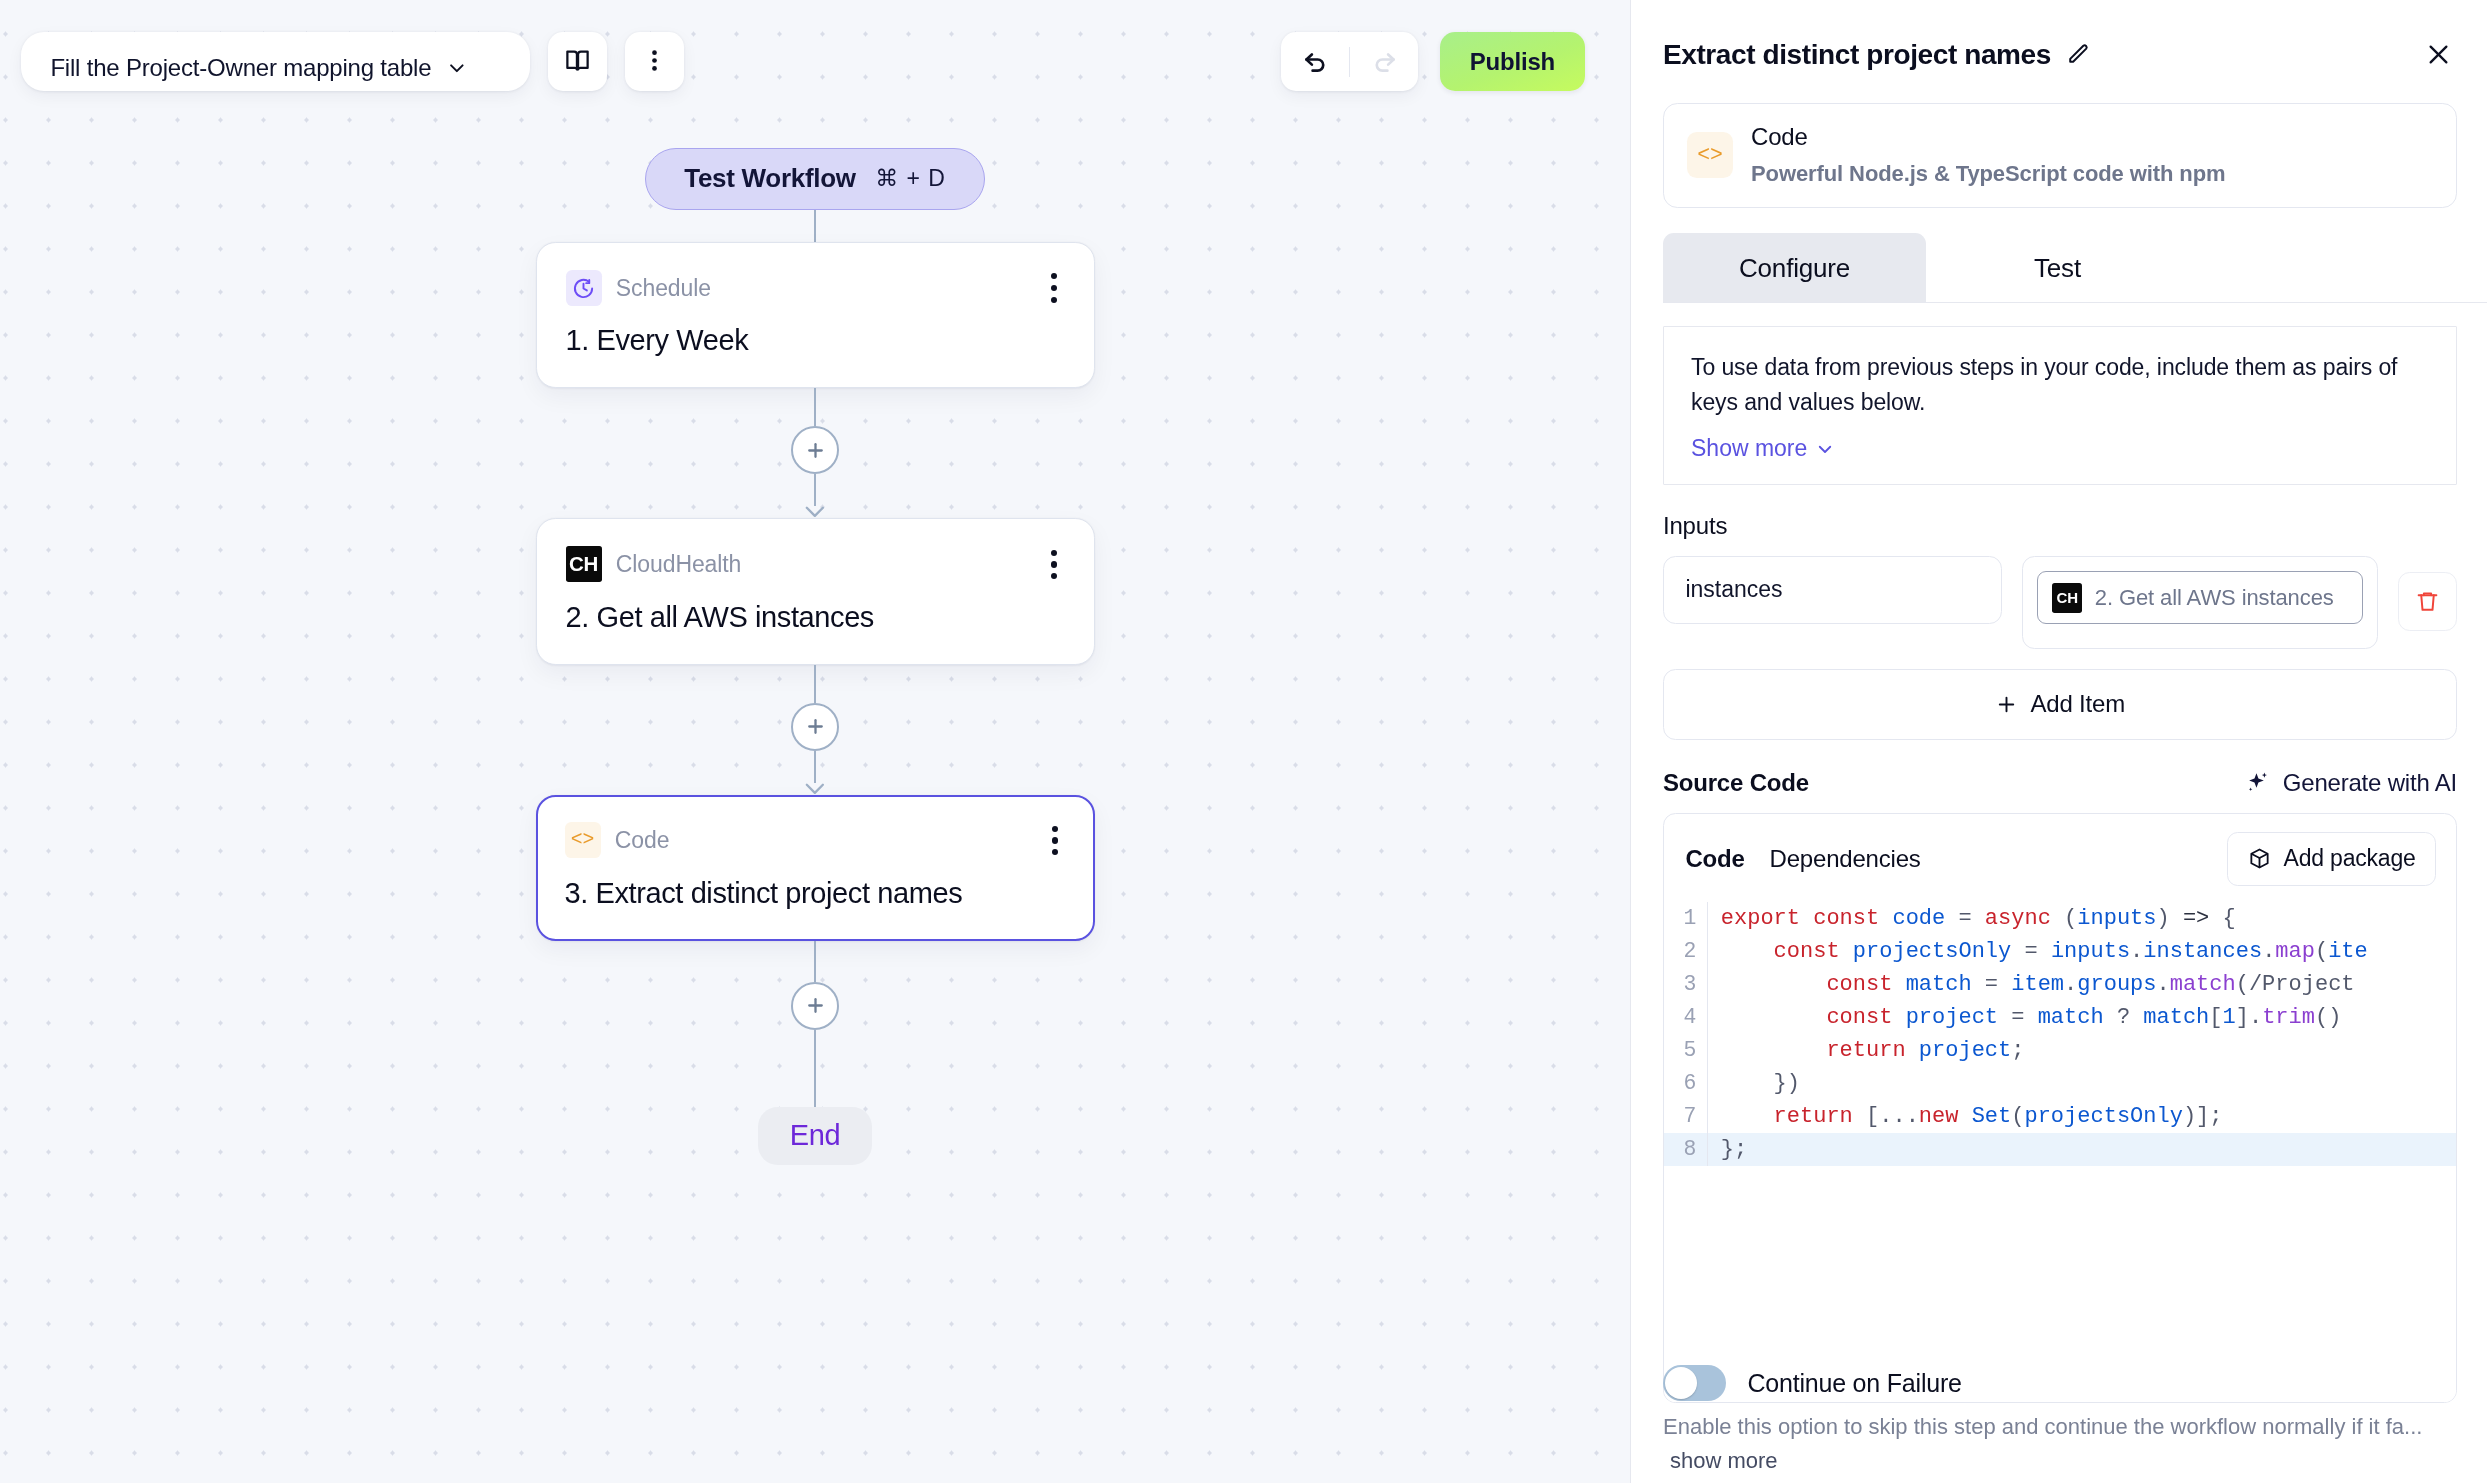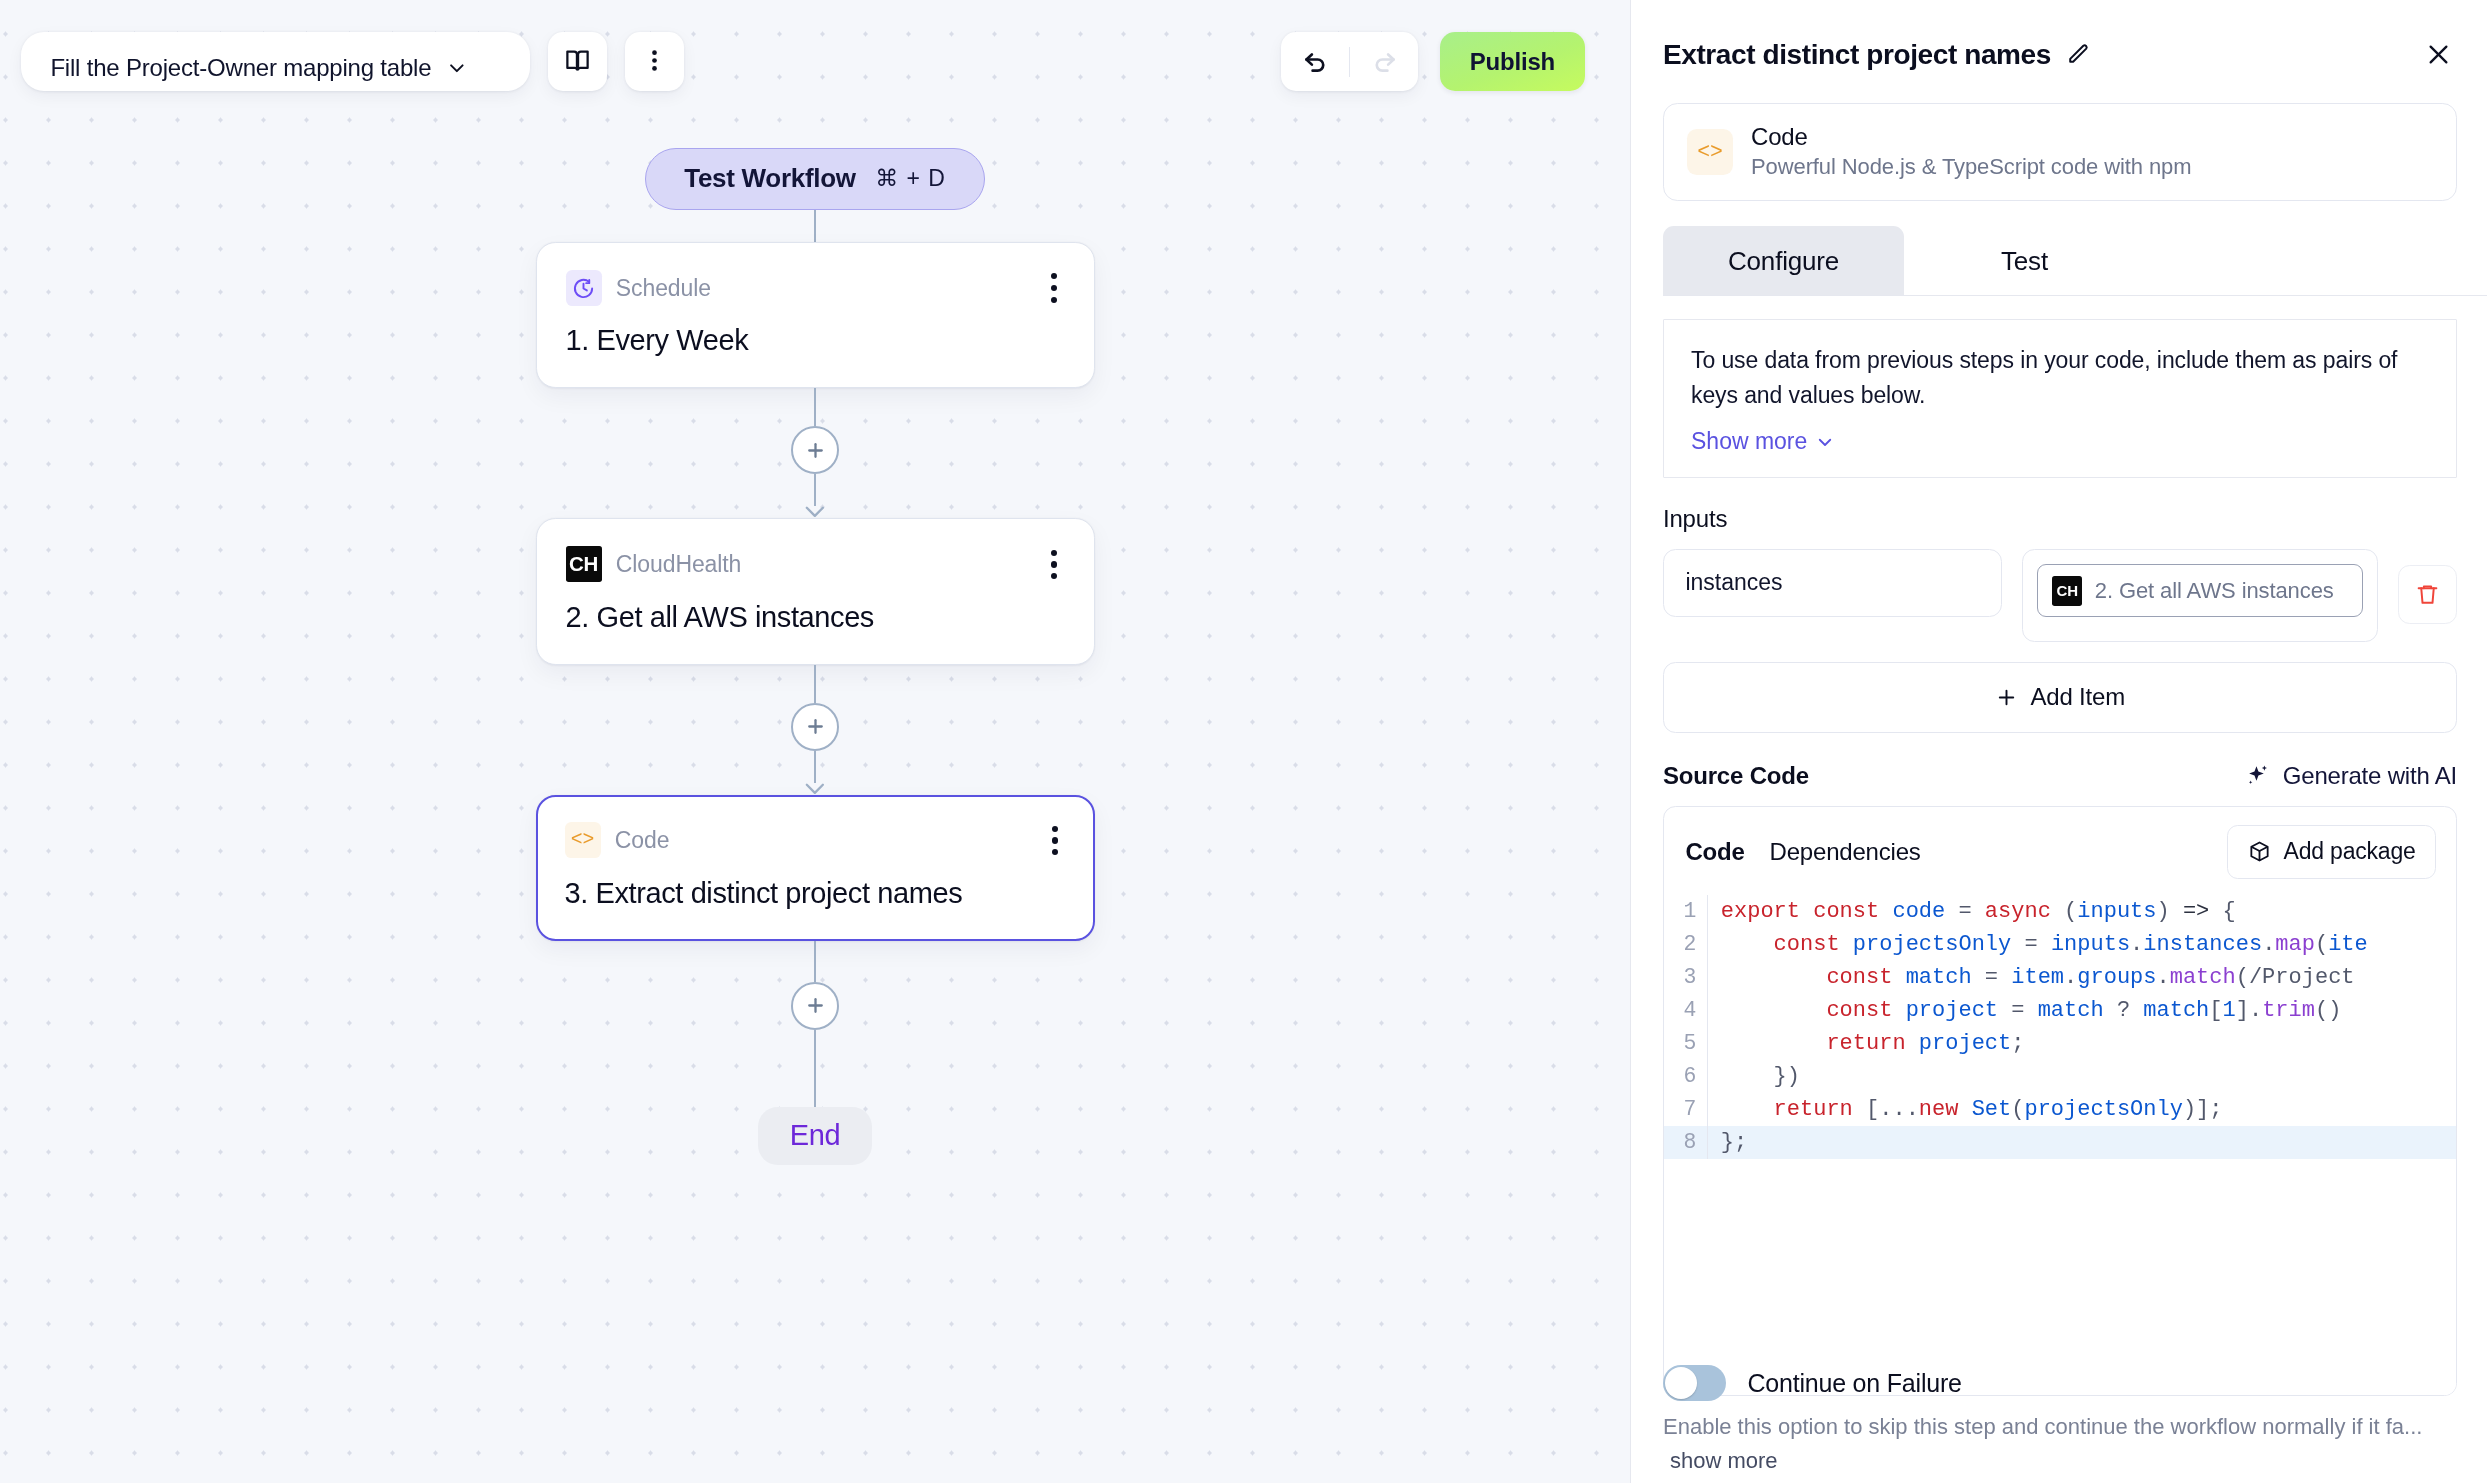--- a/index.html
+++ b/index.html
@@ -106,25 +106,25 @@
   .edit-ic { margin-left: 14.3px; cursor: pointer; display: flex; }
   .close-ic { margin-left: auto; cursor: pointer; display: flex; padding: 5.4px; }
 
   .node-card {
     margin: 29px 30px 0 32px; border: 1.3px solid #e4e7f0; border-radius: 14.3px;
     padding: 19.7px 23px; display: flex; align-items: center; gap: 18px;
   }
   .node-card .bg { width: 46px; height: 46px; border-radius: 9.8px; background: #fdf5e8; color: #e99b2b;
     display: flex; align-items: center; justify-content: center; font-size: 21.4px; font-family: "Liberation Mono", monospace; flex: 0 0 auto; }
   .nc-title { font-size: 24px; color: #0b0e1f; letter-spacing: -0.2px; }
-  .nc-sub { font-size: 22px; color: #6e768c; margin-top: 3px; letter-spacing: -0.1px; }
+  .nc-sub { font-size: 22px; color: #6e768c; margin-top: 10px; letter-spacing: -0.1px; font-weight: bold; }
 
   .tabs { margin: 25px 0 0 32px; display: flex; align-items: flex-end; border-bottom: 1.3px solid #e6e8ef; padding-right: 0; }
   .tab {
-    font-size: 26px; color: #0b0e1f; padding: 19.7px 0 18px 0; width: 241px; text-align: center;
+    font-size: 26px; color: #0b0e1f; padding: 19.7px 0 18px 0; width: 263px; text-align: center;
     cursor: pointer; border-radius: 10.7px 10.7px 0 0; letter-spacing: -0.2px;
   }
   .tab.active { background: #e7e9ef; font-weight: 500; }
 
   .panel-body { padding: 0 30px 0 32px; }
 
   .info-box { margin-top: 23px; border: 1.3px solid #e6e8ef; border-radius: 1px; padding: 23px 27px 21.4px 27px; }
   .info-text { font-size: 23px; line-height: 1.55; color: #11152b; letter-spacing: -0.1px; }
   .show-more { margin-top: 14.3px; font-size: 23px; color: #5a52e0; display: inline-flex; align-items: center; gap: 9px; cursor: pointer; }
 

